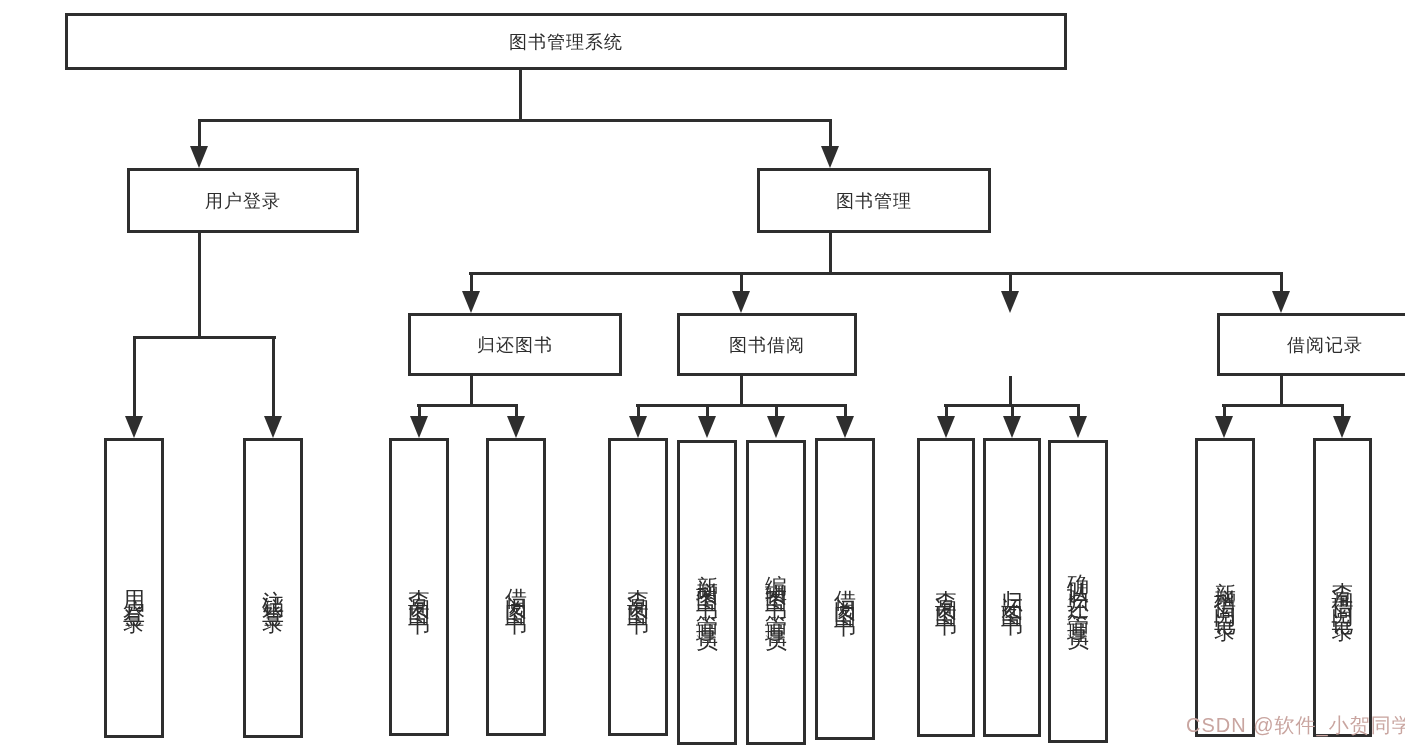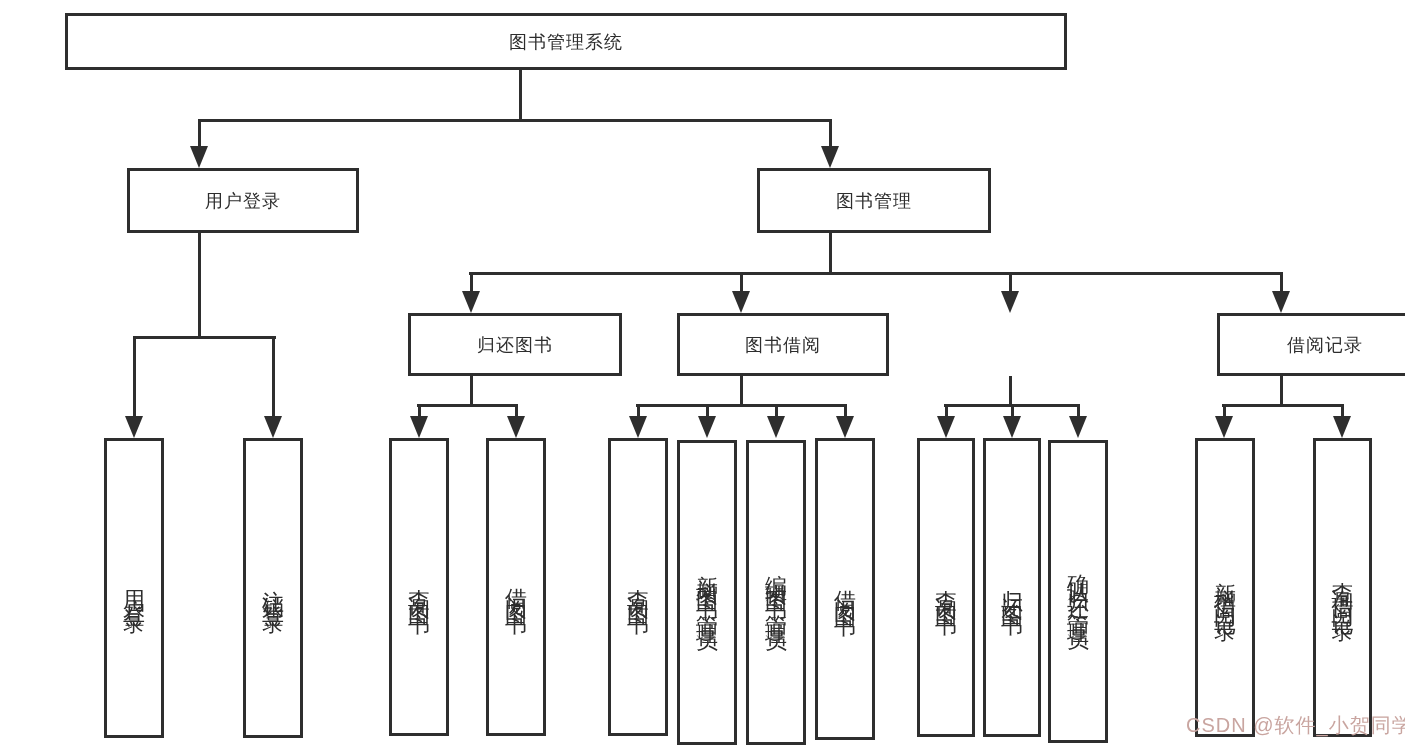--- a/index.html
+++ b/index.html
@@ -79,21 +79,21 @@
   <div class="v" style="left:470px; top:272px; height:19px;"></div>
   <div class="arr" style="left:462px; top:291px;"></div>
   <div class="v" style="left:740px; top:272px; height:19px;"></div>
   <div class="arr" style="left:732px; top:291px;"></div>
   <div class="v" style="left:1009px; top:272px; height:19px;"></div>
   <div class="arr" style="left:1001px; top:291px;"></div>
   <div class="v" style="left:1280px; top:272px; height:19px;"></div>
   <div class="arr" style="left:1272px; top:291px;"></div>
 
   <div class="box" style="left:364px; top:313px; width:214px; height:63px;">归还图书</div>
-  <div class="box" style="left:633px; top:313px; width:212px; height:63px;">图书借阅</div>
+  <div class="box" style="left:633px; top:313px; width:180px; height:63px;">图书借阅</div>
   <div class="box" style="left:1173px; top:313px; width:216px; height:63px;">借阅记录</div>
 
   <div class="v" style="left:470px; top:376px; height:31px;"></div>
   <div class="h" style="left:417px; top:404px; width:101px;"></div>
   <div class="v" style="left:418px; top:404px; height:12px;"></div>
   <div class="arr" style="left:410px; top:416px;"></div>
   <div class="v" style="left:515px; top:404px; height:12px;"></div>
   <div class="arr" style="left:507px; top:416px;"></div>
 
   <div class="v" style="left:740px; top:376px; height:31px;"></div>

